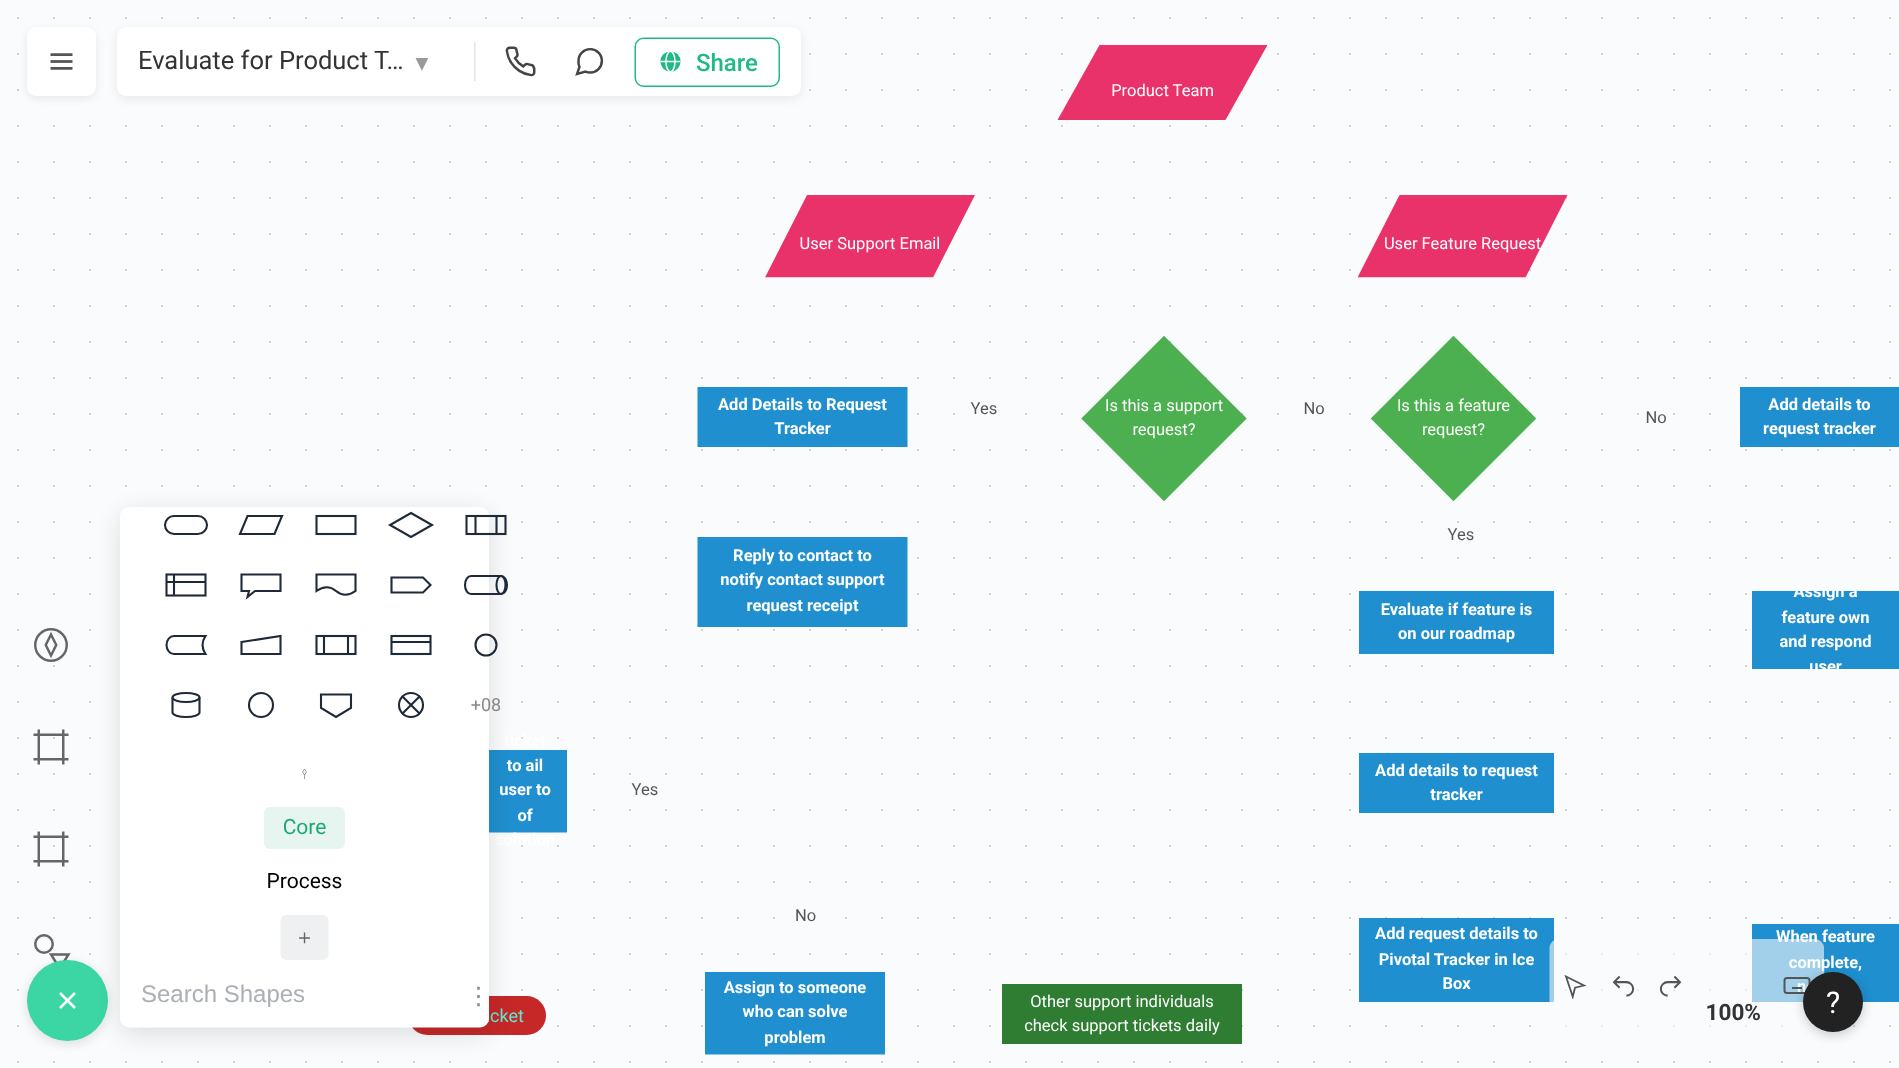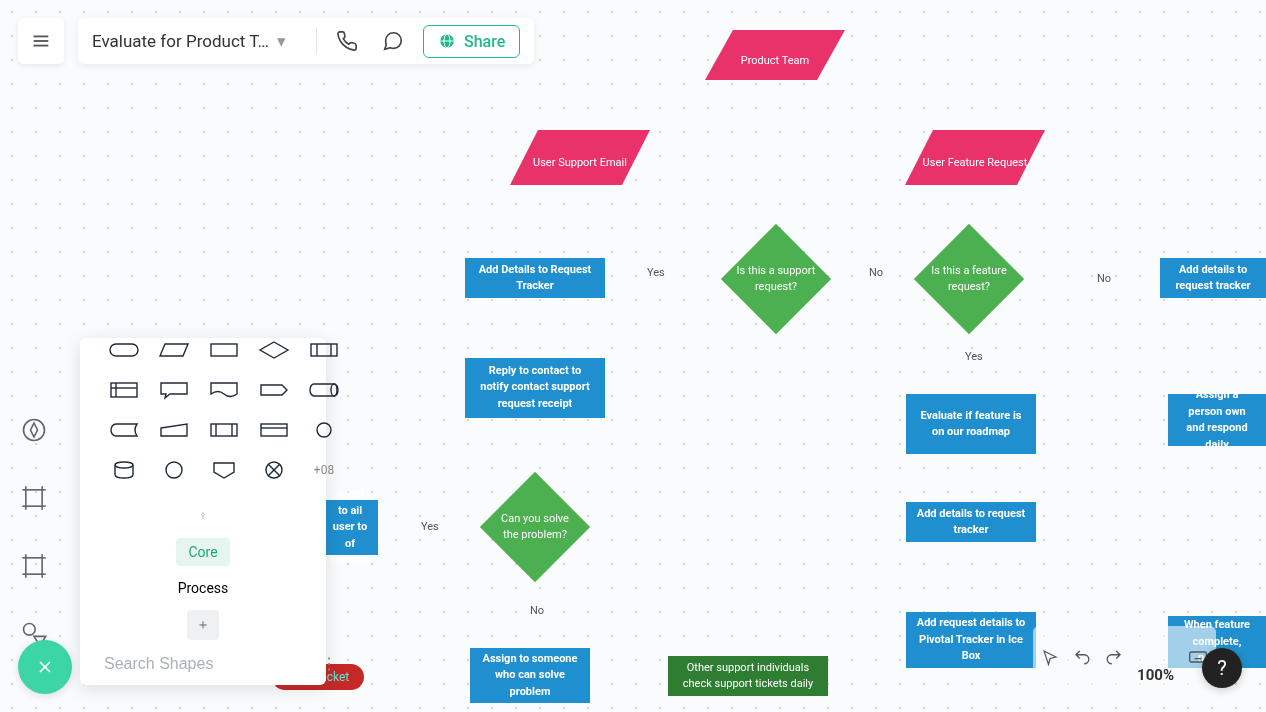--- a/index.html
+++ b/index.html
@@ -29,21 +29,21 @@
 .panel-header { font-size: 11px; letter-spacing: 1.2px; color: #9aa0a6; padding: 16px 16px 10px; font-weight: 500; }
 .shape-grid { display: grid; grid-template-columns: repeat(5, 1fr); gap: 16px 18px; padding: 0 28px 10px; }
 .shape-cell { width: 32px; height: 24px; display: flex; align-items: center; justify-content: center; cursor: grab; color: #1e2a3a; }
 .shape-cell svg { width: 32px; height: 22px; fill: none; stroke: currentColor; stroke-width: 1.4; }
 .more-count { font-size: 12px; color: #888; cursor: pointer; }
 .panel-tabs { display: flex; gap: 8px; padding: 10px 12px 6px; align-items: center; flex-direction: column; }
 .panel-tab { padding: 6px 12px; border-radius: 4px; font-size: 14px; color: #000000; cursor: pointer; }
 .panel-tab.active { background: #e6f5ef; color: #1fa876; }
 .panel-tab.icon { width: 32px; display: flex; align-items: center; justify-content: center; }
 .panel-tab.plus { background: #eef0f2; color: #666; }
-.panel-search { display: flex; align-items: center; gap: 10px; padding: 8px 14px 4px; }
+.panel-search { display: flex; align-items: center; gap: 10px; padding: 8px 4px 4px; }
 .panel-search input { border: none; outline: none; font-size: 16px; color: #444; flex: 1; }
 .panel-search input::placeholder { color: #aab0b6; }
 .panel-search .more { cursor: pointer; color: #888; }
 
 
 .canvas { position: absolute; inset: 0; z-index: 5; }
 .node { position: absolute; display: flex; align-items: center; justify-content: center; text-align: center; color: #fff; font-size: 11px; line-height: 1.5; padding: 6px 10px; }
 .rect-blue { background: #1f8fcf; font-weight: bold; }
 .rect-green { background: #2e7d32; }
 .terminator-red { background: #c62828; border-radius: 16px; color: #5eead4; font-size: 12px; }
@@ -328,57 +328,51 @@
       <div class="dtext" style="inset:-14px;">
         <span>Is this a support request?</span>
       </div>
   </div>
   <div class="diamond" style="left:930px; top:240px; width:78px; height:78px;">
     <div class="dshape"></div>
       <div class="dtext" style="inset:-14px;">
         <span>Is this a feature request?</span>
       </div>
   </div>
-  <div class="diamond" style="left:496px; top:488px; width:78px; height:78px;">
-    <div class="dshape"></div>
-      <div class="dtext" style="inset:-14px;">
-        <span>Can you solve the problem?</span>
-      </div>
-  </div>
 
   <div class="node rect-blue" style="left:465px; top:258px; width:140px; height:40px;">
       <span>Add Details to Request Tracker</span>
     </div>
   <div class="node rect-blue" style="left:465px; top:358px; width:140px; height:60px;align-items:flex-end;">
       <span>Reply to contact to notify contact support request receipt</span>
     </div>
   <div class="node rect-blue" style="left:322px; top:500px; width:56px; height:55px;">
       <span>ticket to ail user to of solution</span>
     </div>
   <div class="node rect-blue" style="left:470px; top:648px; width:120px; height:55px;">
       <span>Assign to someone who can solve problem</span>
     </div>
   <div class="node rect-green" style="left:668px; top:656px; width:160px; height:40px;">
       <span>Other support individuals check support tickets daily</span>
     </div>
 
   <div class="node rect-blue" style="left:1160px; top:258px; width:106px; height:40px;">
       <span>Add details to request tracker</span>
     </div>
-  <div class="node rect-blue" style="left:906px; top:394px; width:130px; height:60px;">
+  <div class="node rect-blue" style="left:906px; top:394px; width:130px; height:42px;">
       <span>Evaluate if feature is on our roadmap</span>
     </div>
   <div class="node rect-blue" style="left:906px; top:502px; width:130px; height:40px;">
       <span>Add details to request tracker</span>
     </div>
   <div class="node rect-blue" style="left:906px; top:612px; width:130px; height:56px;">
       <span>Add request details to Pivotal Tracker in Ice Box</span>
     </div>
   <div class="node rect-blue" style="left:1168px; top:394px; width:98px; height:52px;">
-      <span>Assign a person own and respond daily</span>
+      <span>Assign a feature own and respond user</span>
     </div>
   <div class="node rect-blue" style="left:1168px; top:616px; width:98px; height:52px;">
       <span>When feature complete, notify it</span>
     </div>
 
   <div class="node terminator-red" style="left:272px; top:664px; width:92px; height:26px;">
       <span>Close ticket</span>
     </div>
 </div>
 

